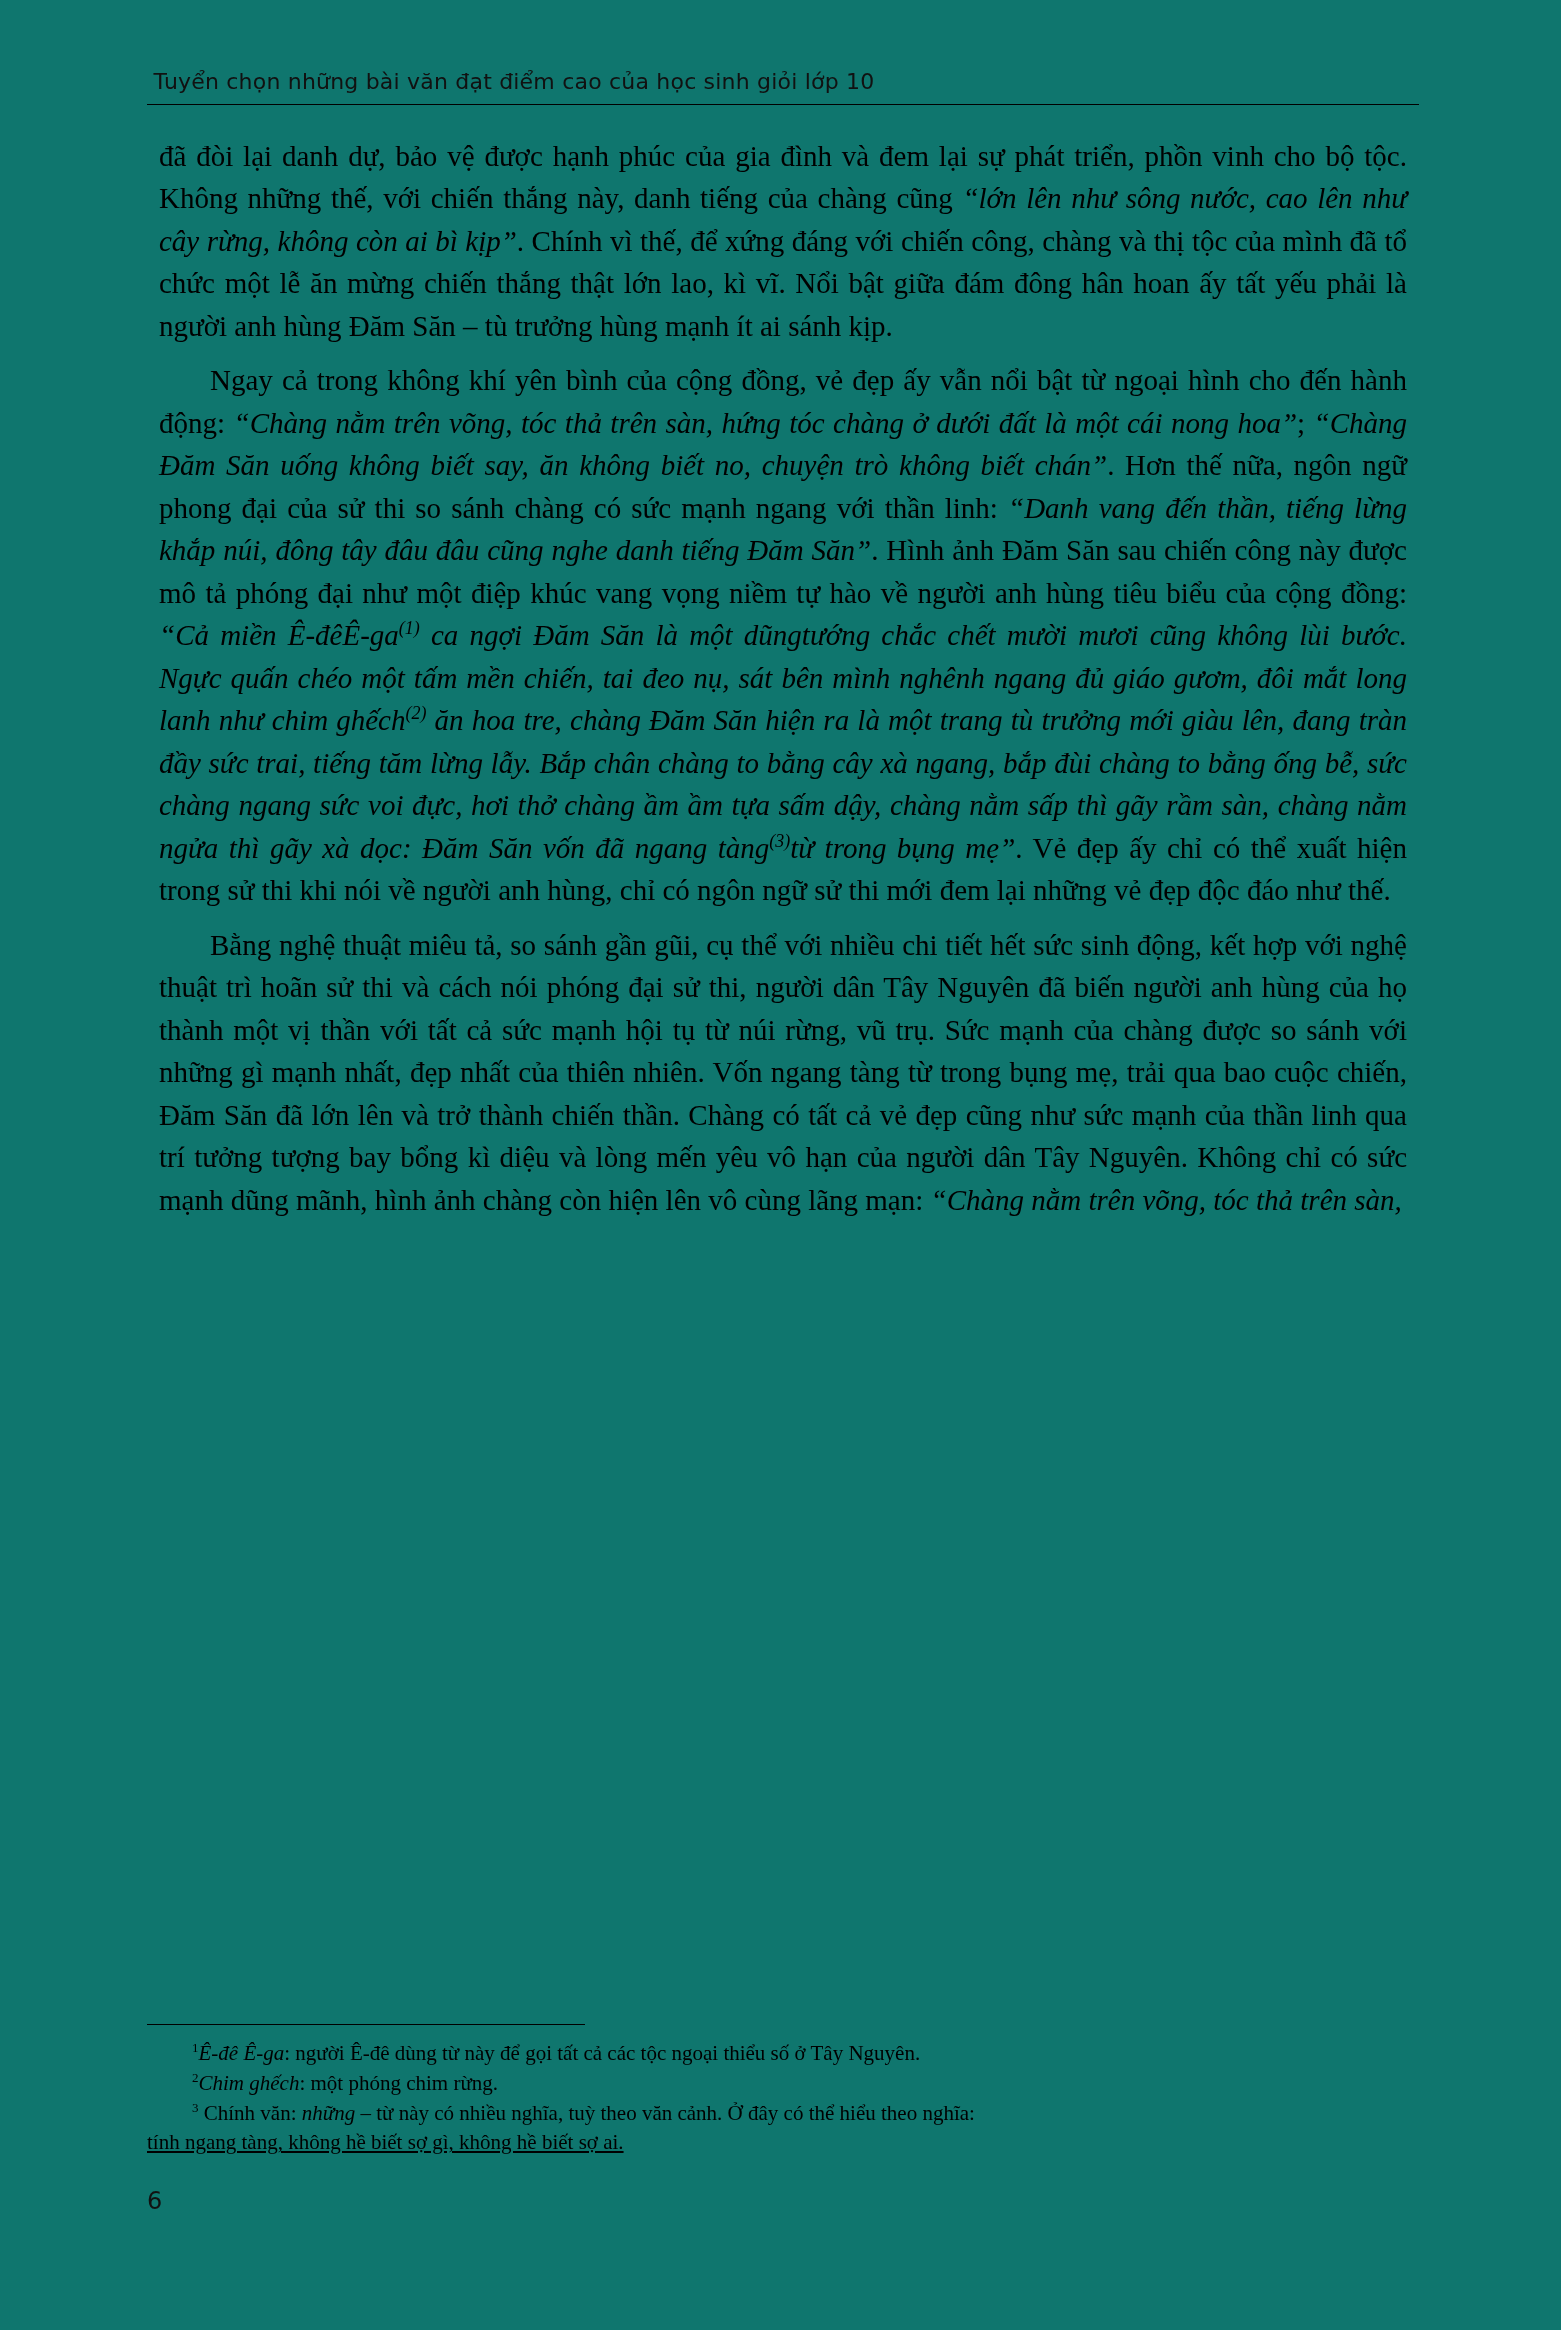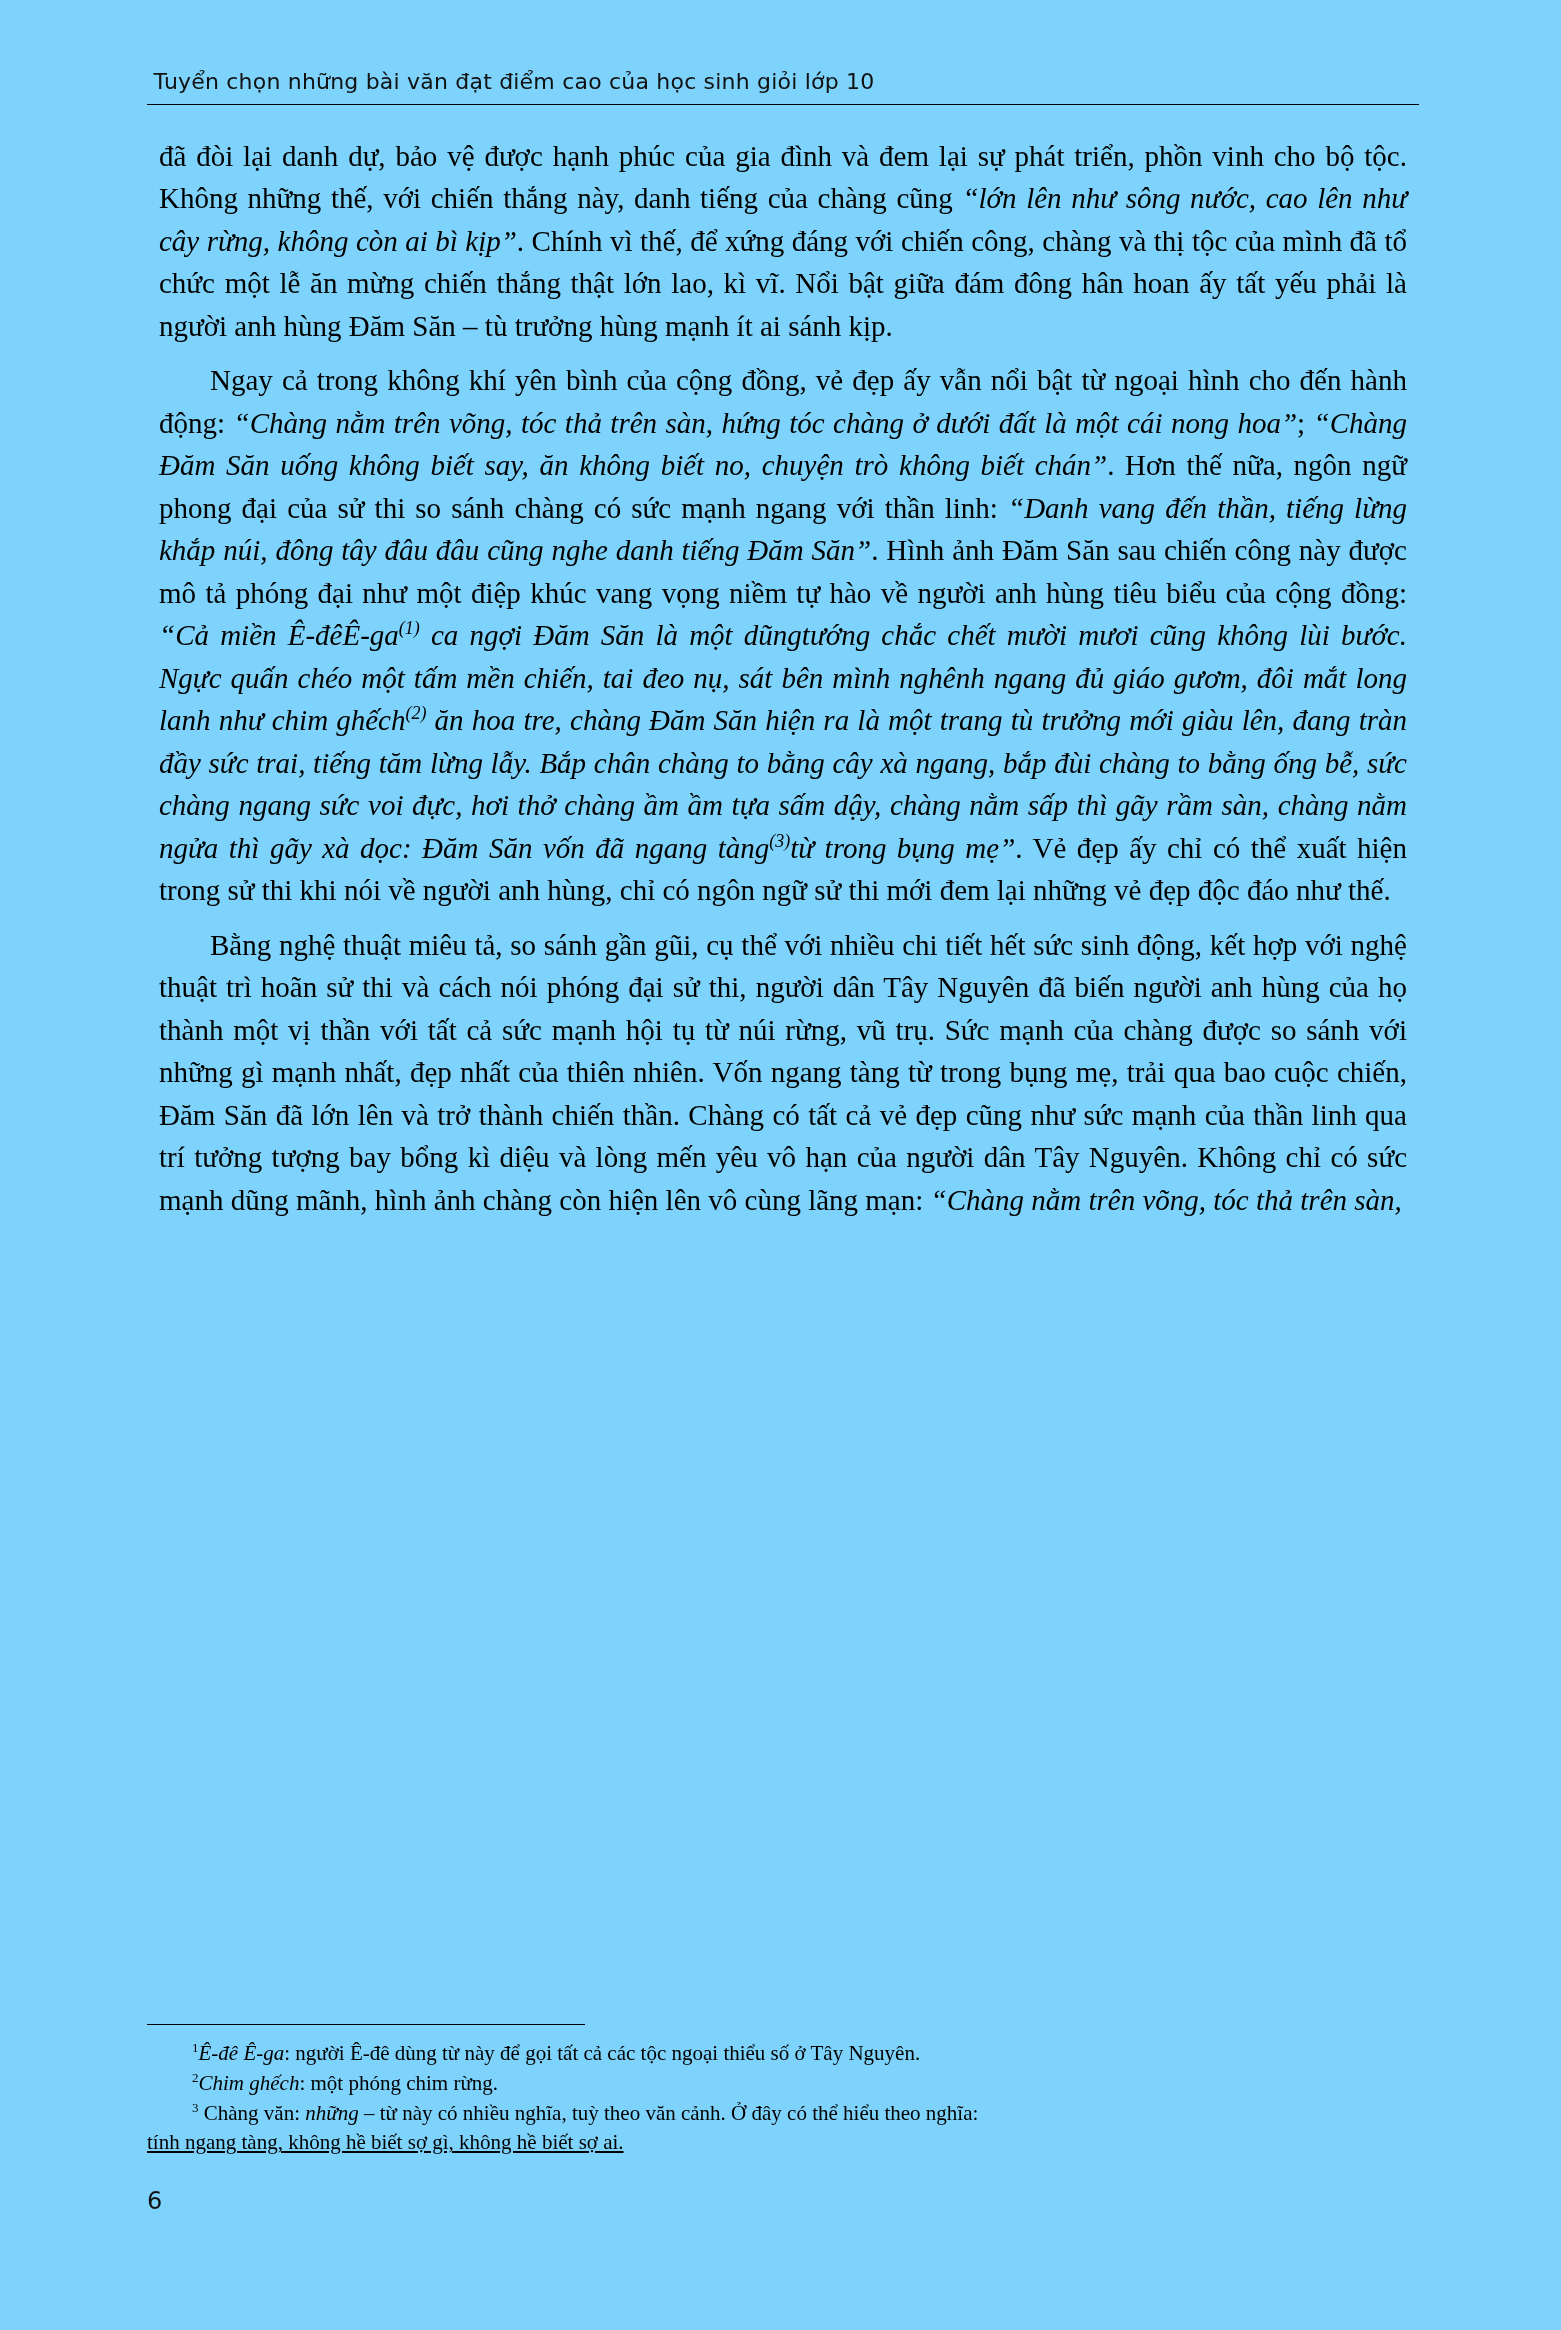--- a/index.html
+++ b/index.html
@@ -4,21 +4,21 @@
 <style>
   html, body {
     margin: 0;
     padding: 0;
     background: #ffffff;
   }
   .page {
     position: relative;
     width: 1561px;
     height: 2330px;
-    background: #7dd3fc;
+    background: #0f766e;
     box-sizing: border-box;
     font-family: "Liberation Serif", serif;
     color: #000000;
     overflow: hidden;
   }
   .content {
     position: absolute;
     left: 147px;
     top: 69px;
     width: 1272px;
@@ -114,20 +114,20 @@
       <p><span>Bằng nghệ thuật miêu tả, so sánh gần gũi, cụ thể với nhiều chi tiết hết sức sinh động, kết hợp với nghệ thuật trì hoãn sử thi và cách nói phóng đại sử thi, người dân Tây Nguyên đã biến người anh hùng của họ thành một vị thần với tất cả sức mạnh hội tụ từ núi rừng, vũ trụ. Sức mạnh của chàng được so sánh với những gì mạnh nhất, đẹp nhất của thiên nhiên. Vốn ngang tàng từ trong bụng mẹ, trải qua bao cuộc chiến, Đăm Săn đã lớn lên và trở thành chiến thần. Chàng có tất cả vẻ đẹp cũng như sức mạnh của thần linh qua trí tưởng tượng bay bổng kì diệu và lòng mến yêu vô hạn của người dân Tây Nguyên. Không chỉ có sức mạnh dũng mãnh, hình ảnh chàng còn hiện lên vô cùng lãng mạn: </span><span class="it">“Chàng nằm trên võng, tóc thả trên sàn,</span></p>
 
     </div>
   </div>
 
   <hr class="footnote-rule">
 
   <div class="footnotes">
     <p><sup>1</sup><span class="it">Ê-đê Ê-ga</span><span>: người Ê-đê dùng từ này để gọi tất cả các tộc ngoại thiểu số ở Tây Nguyên.</span></p>
     <p><sup>2</sup><span class="it">Chim ghếch</span><span>: một phóng chim rừng.</span></p>
-    <p><sup>3</sup><span> Chàng văn: </span><span class="it">những</span><span> – từ này có nhiều nghĩa, tuỳ theo văn cảnh. Ở đây có thể hiểu theo nghĩa:</span></p>
+    <p><sup>3</sup><span> Chính văn: </span><span class="it">những</span><span> – từ này có nhiều nghĩa, tuỳ theo văn cảnh. Ở đây có thể hiểu theo nghĩa:</span></p>
     <p class="cont">tính ngang tàng, không hề biết sợ gì, không hề biết sợ ai.</p>
   </div>
 
   <div class="page-number">6</div>
 
 </div>
 
 
 </body></html>

